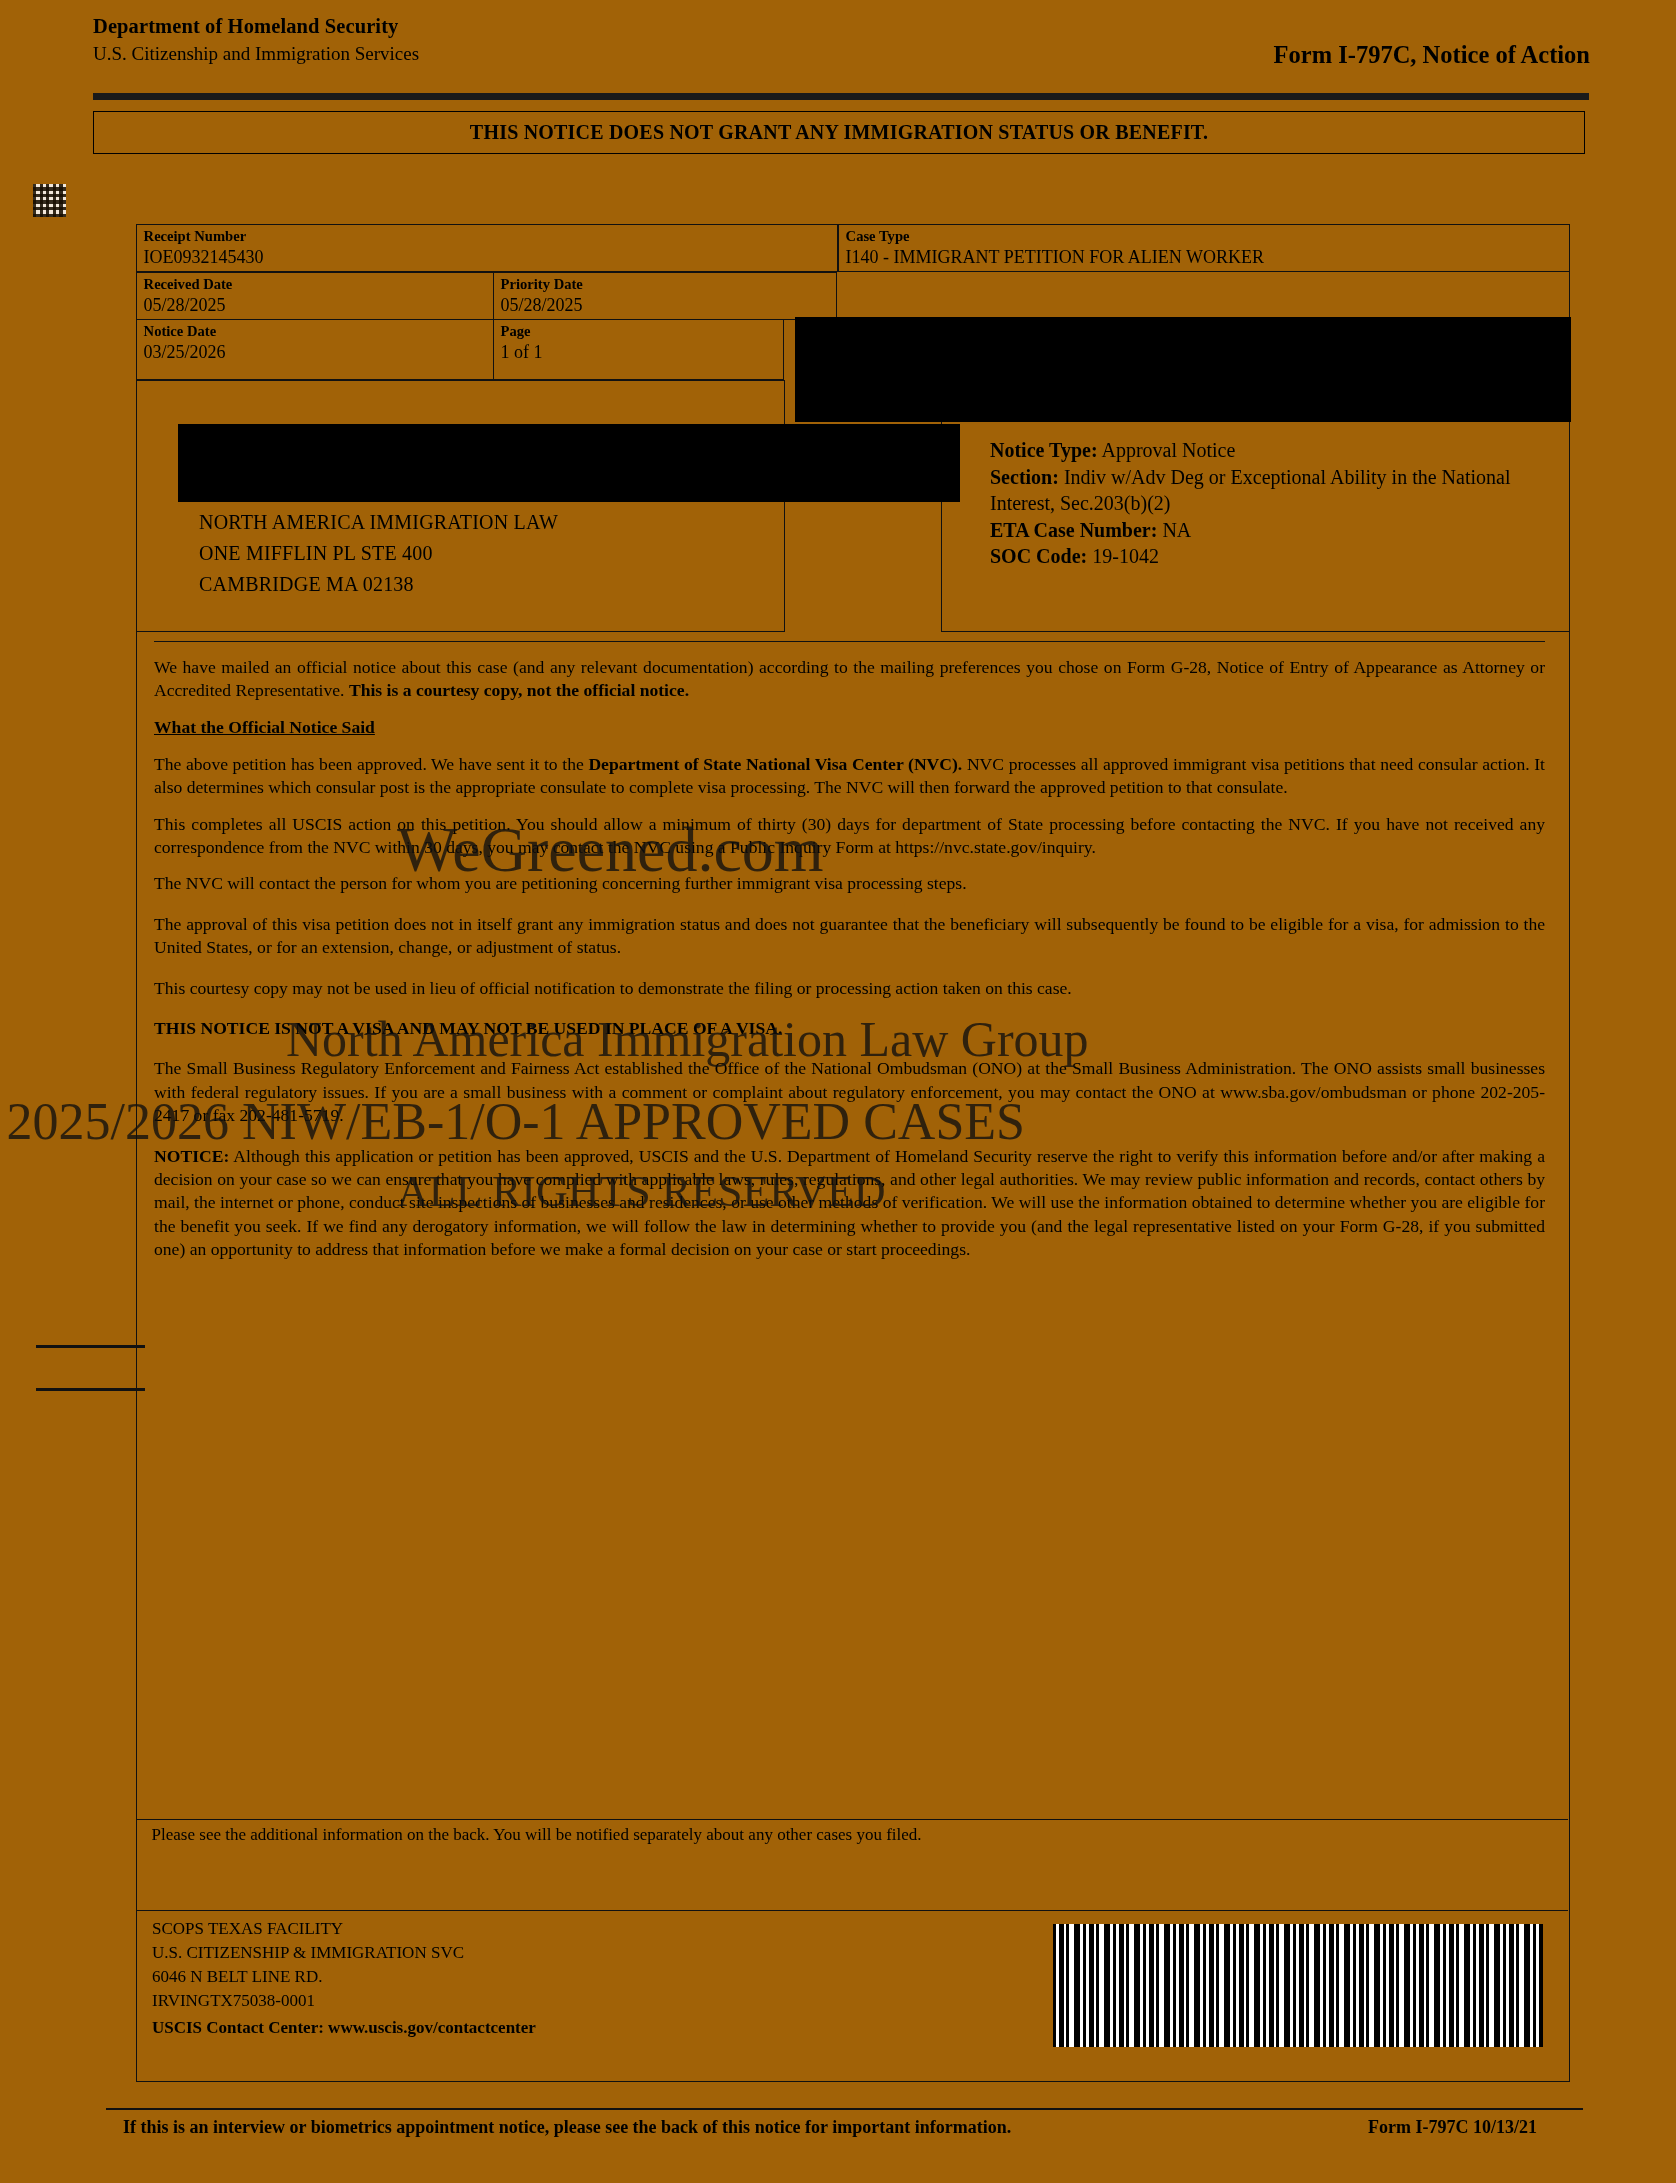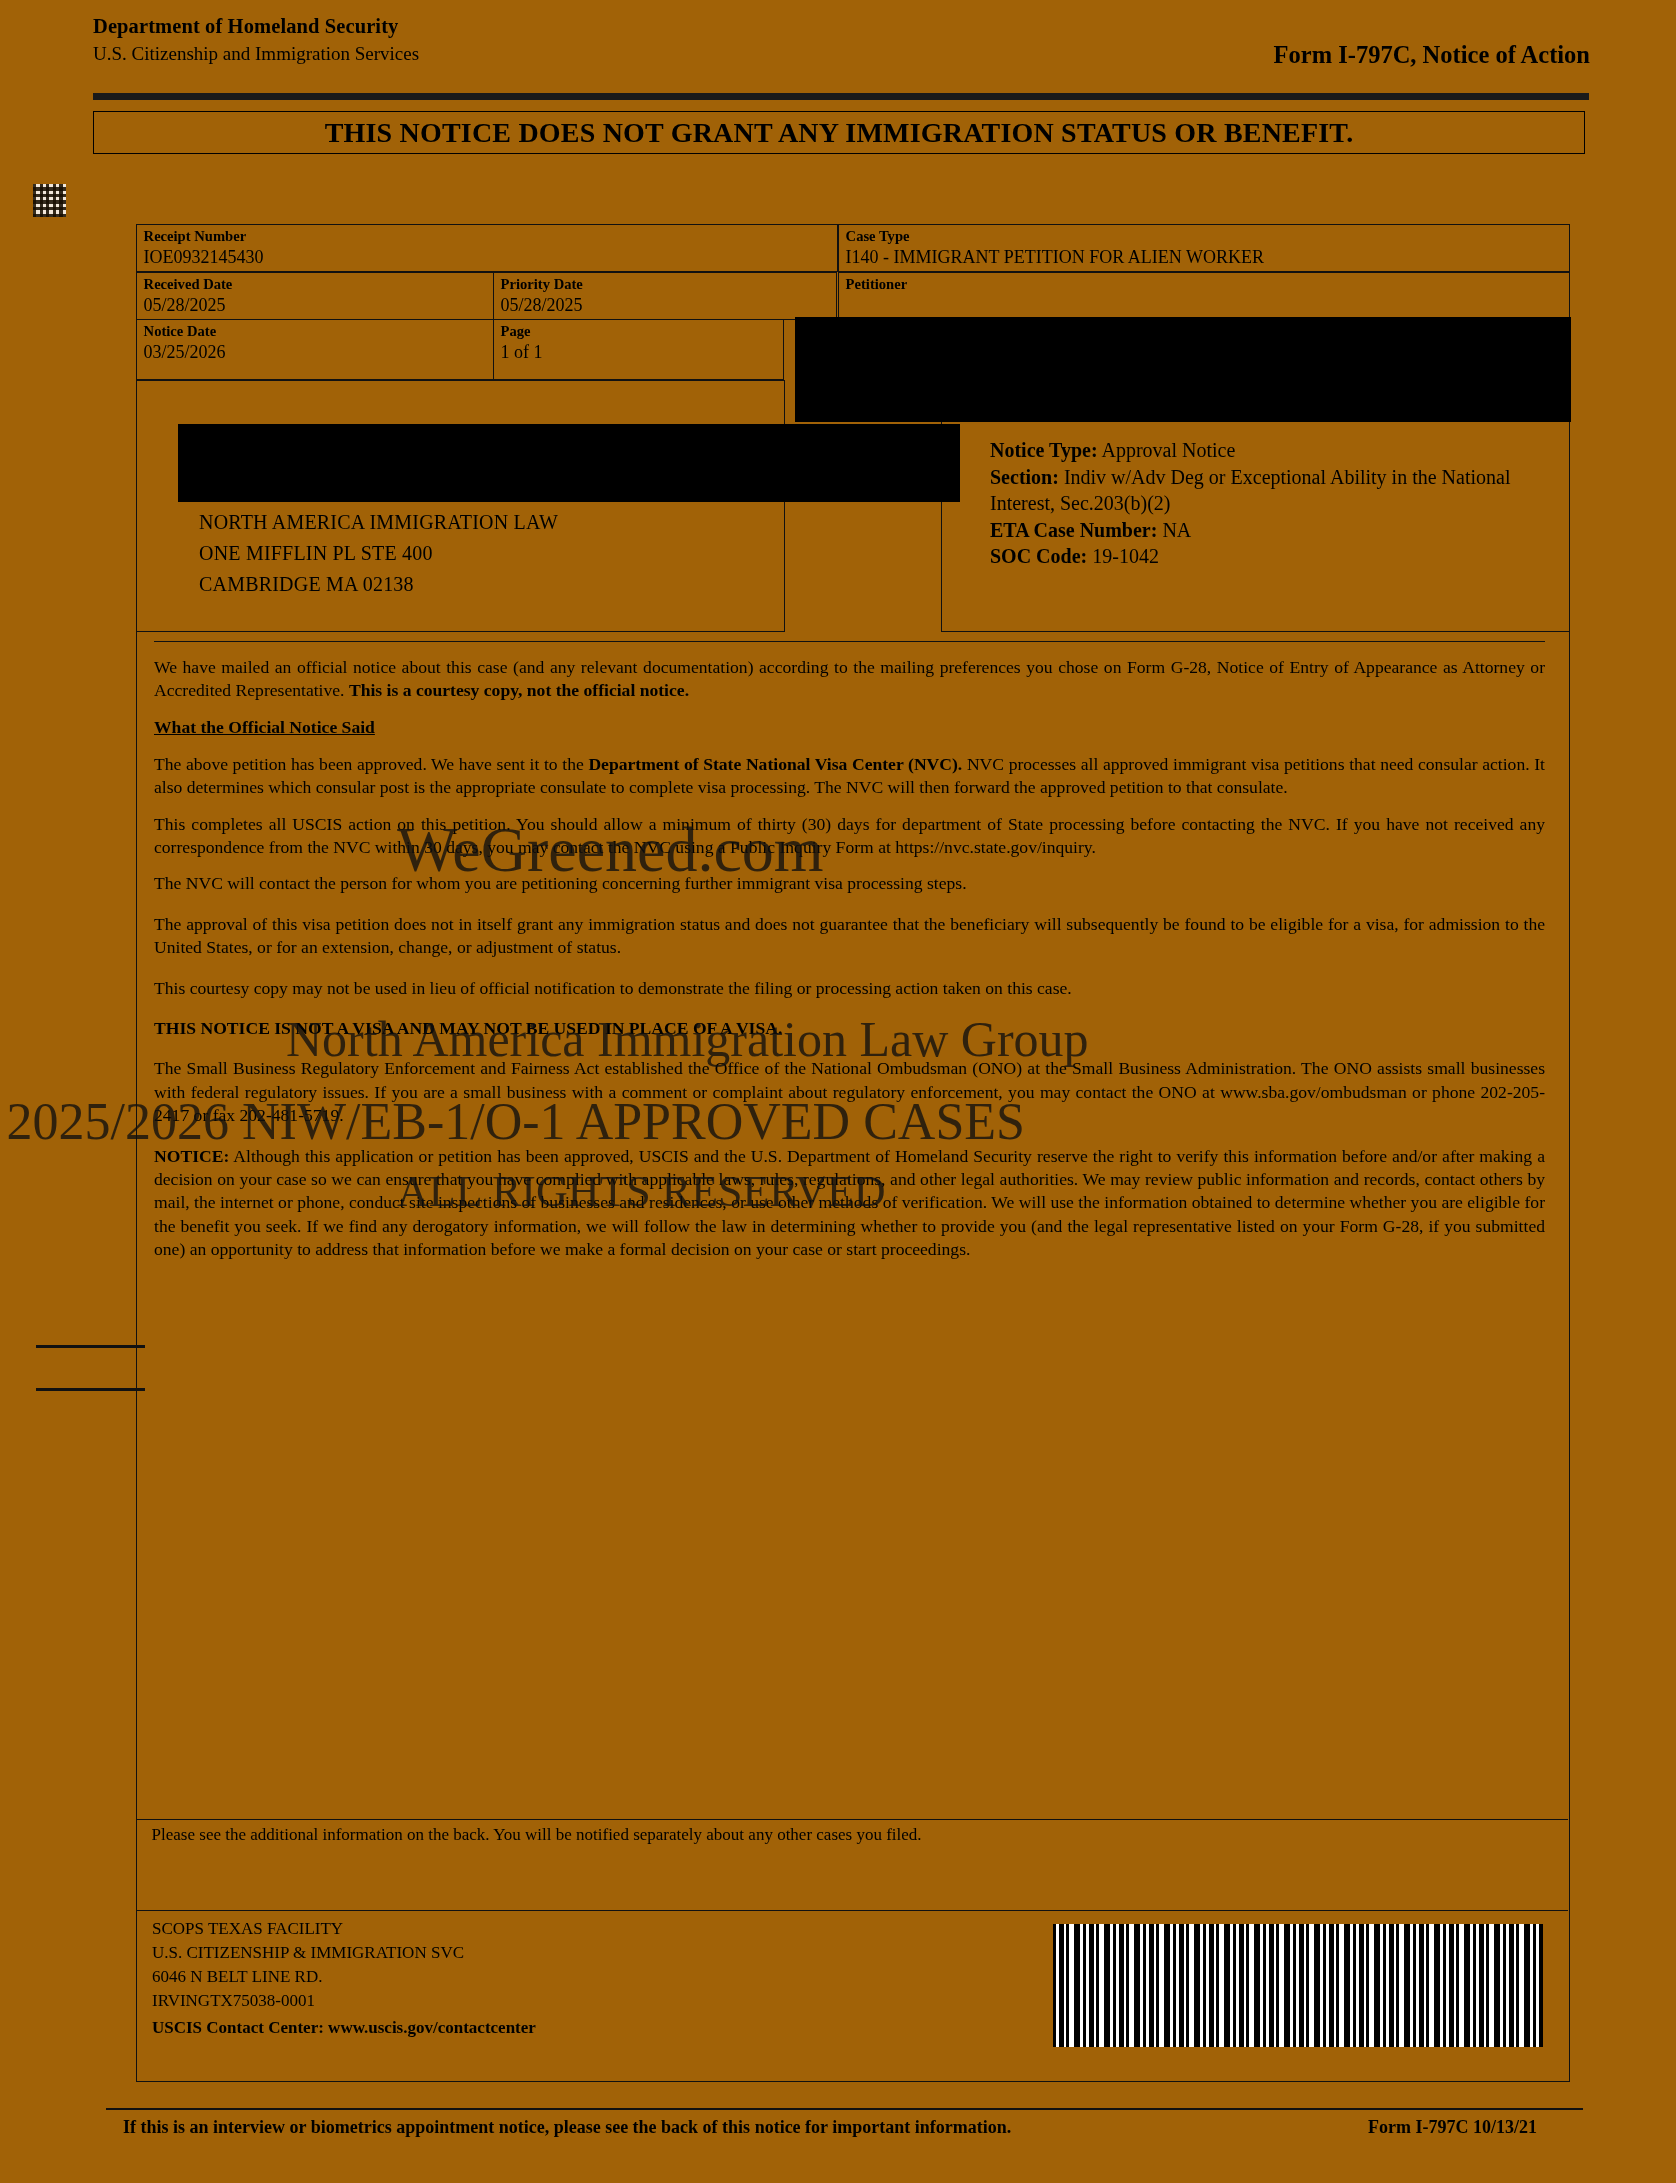--- a/index.html
+++ b/index.html
@@ -60,21 +60,21 @@
     top: 111px;
     width: 1490px;
     height: 41px;
     border: 1.3px solid #000;
     display: flex;
     align-items: center;
     justify-content: center;
   }
   .notice-banner span {
     font-weight: bold;
-    font-size: 28px;
+    font-size: 20px;
     letter-spacing: 0.2px;
   }
 
   
   .qr {
     position: absolute;
     left: 33px;
     top: 184px;
     width: 33px;
     height: 33px;
@@ -262,24 +262,20 @@
     <div class="cell-value">I140 - IMMIGRANT PETITION FOR ALIEN WORKER</div>
   </div>
 
   <div class="grid-cell" style="left:136px; top:272px; width:358px; height:48px;">
     <div class="cell-label">Received Date</div>
     <div class="cell-value">05/28/2025</div>
   </div>
   <div class="grid-cell" style="left:493px; top:272px; width:344px; height:48px;">
     <div class="cell-label">Priority Date</div>
     <div class="cell-value">05/28/2025</div>
-  </div>
-  <div class="grid-cell" style="left:838px; top:272px; width:732px; height:48px;">
-    <div class="cell-label">Petitioner</div>
-    <div class="cell-value"></div>
   </div>
 
   <div class="grid-cell" style="left:136px; top:319px; width:358px; height:61px;">
     <div class="cell-label">Notice Date</div>
     <div class="cell-value">03/25/2026</div>
   </div>
   <div class="grid-cell" style="left:493px; top:319px; width:291px; height:61px;">
     <div class="cell-label">Page</div>
     <div class="cell-value">1 of 1</div>
   </div>

